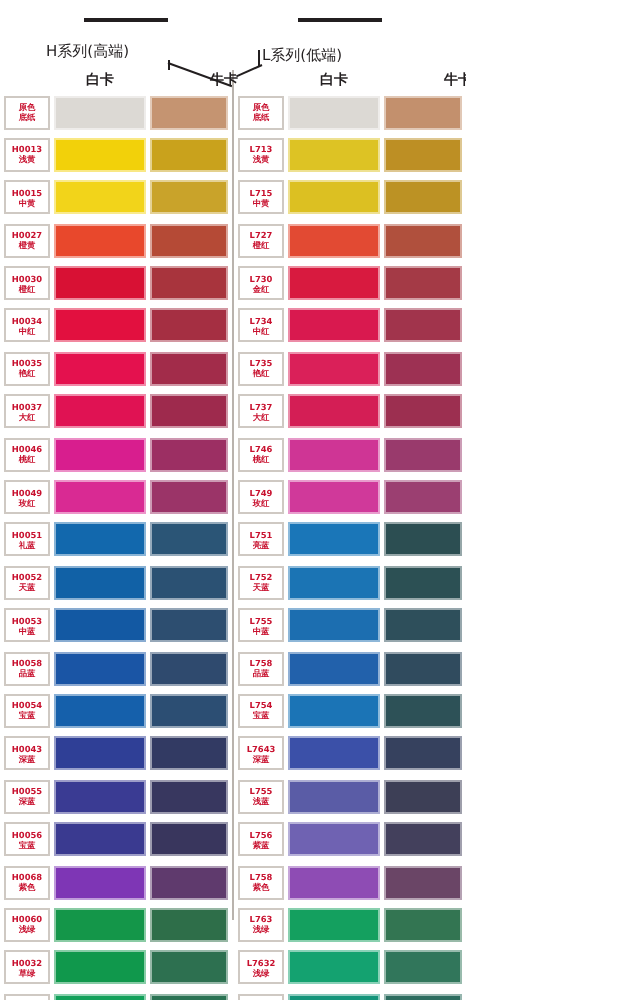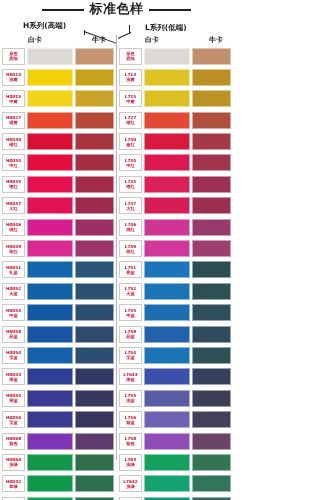--- a/index.html
+++ b/index.html
@@ -41,26 +41,26 @@
     height: 2px;
     background: #231f20;
   }
   #title-rule-left  { left: 42px;  width: 42px; }
   #title-rule-right { right: 42px; width: 42px; }
 
   
   .series-caption {
     position: absolute;
     font-size: 7.5px;
-    font-weight: bold;
+    font-weight: normal;
     white-space: nowrap;
     line-height: 9px;
   }
   #series-caption-h { left: 23px;  top: 21px; }
-  #series-caption-l { left: 145px; top: 23px; }
+  #series-caption-l { left: 131px; top: 23px; }
 
   .pointer {
     position: absolute;
     background: #231f20;
   }
   
   #pointer-h-v { left: 84px;  top: 30px; width: 1px; height: 5px; }
   #pointer-h-d {
     left: 84px; top: 31px; width: 34px; height: 1px;
     transform-origin: left center;
@@ -99,20 +99,21 @@
     position: absolute;
     left: 0; top: 0;
     width: 116px;
     height: 11px;
   }
   .col-header {
     position: absolute;
     top: 0;
     font-size: 7px;
     font-weight: bold;
+    text-align: center;
     line-height: 10px;
     white-space: nowrap;
   }
   .col-header-white { left: 28px; width: 44px; }
   .col-header-kraft { left: 92px; width: 40px; }
 
   
   .rows {
     position: absolute;
     left: 0;
@@ -166,21 +167,20 @@
     left: 0; top: 0; right: 0; bottom: 0;
     border: 0.5px solid rgba(255,255,255,0.5);
     box-sizing: border-box;
   }
 </style>
 </head>
 <body>
 
 <div id="title-band">
   <div class="title-rule" id="title-rule-left"></div>
-  <div id="title-text">标准色样</div>
   <div class="title-rule" id="title-rule-right"></div>
 </div>
 
 <div class="series-caption" id="series-caption-h">H系列(高端)</div>
 <div class="series-caption" id="series-caption-l">L系列(低端)</div>
 
 <div class="pointer" id="pointer-h-v"></div>
 <div class="pointer" id="pointer-h-d"></div>
 <div class="pointer" id="pointer-l-v"></div>
 <div class="pointer" id="pointer-l-d"></div>

